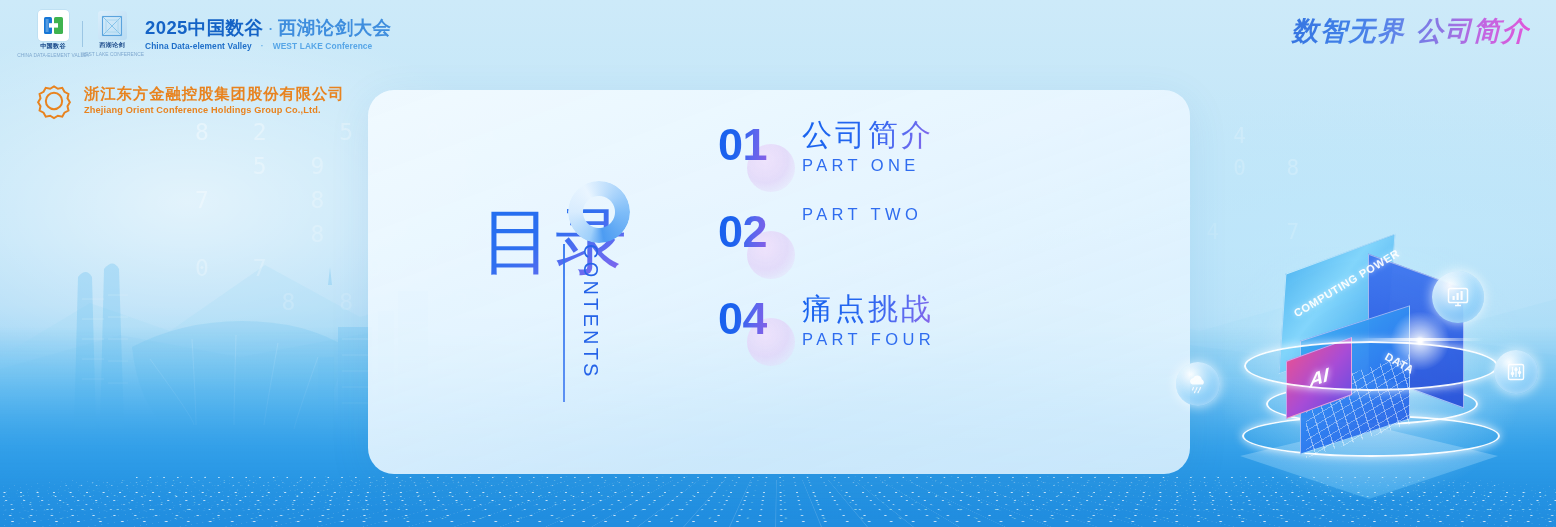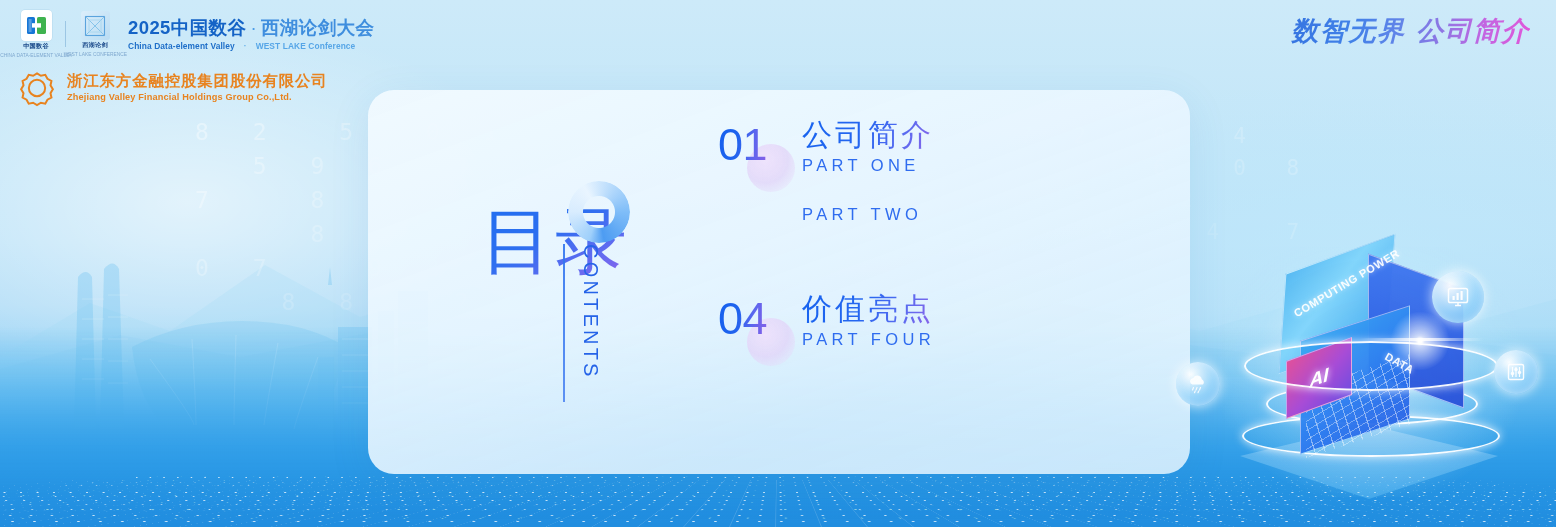--- a/index.html
+++ b/index.html
@@ -63,21 +63,21 @@
     opacity:.85;
   }
   .floor-lines{
     position:absolute;left:-30%;right:-30%;bottom:0;height:190px;
     background-image:repeating-linear-gradient(90deg,rgba(255,255,255,.14) 0 1px,rgba(255,255,255,0) 1px 46px);
     transform:perspective(220px) rotateX(64deg);
     transform-origin:bottom center;
   }
 
   
-  .hdr-left{position:absolute;left:16px;top:10px;}
+  .hdr-left{position:absolute;left:33px;top:10px;}
   .hdr-row1{display:flex;align-items:center;gap:9px;}
   .logo-dg{width:31px;height:31px;border-radius:4px;background:#fff;
     display:flex;align-items:center;justify-content:center;box-shadow:0 0 0 .5px rgba(0,90,160,.12);}
   .logo-dg-cap{font-size:6.2px;color:#1b4a8a;font-weight:bold;letter-spacing:.2px;
     text-align:center;margin-top:1px;}
   .logo-cell{display:flex;flex-direction:column;align-items:center;width:40px;}
   .logo-sub{font-size:5.3px;color:#7fa8cf;transform:scale(.92);margin-top:.5px;white-space:nowrap;}
   .vline{width:1px;height:26px;background:rgba(90,150,200,.42);}
   .logo-xh{width:29px;height:29px;border-radius:3px;
     background:linear-gradient(135deg,#dbeefb,#b9dcf3);
@@ -85,21 +85,21 @@
   .hdr-title{display:flex;flex-direction:column;margin-left:4px;}
   .hdr-title-cn{font-size:18.5px;font-weight:bold;color:#1463c6;letter-spacing:.4px;
     white-space:nowrap;line-height:1.15;}
   .hdr-title-cn .dot{color:#4b9de8;font-weight:normal;margin:0 4px;}
   .hdr-title-cn .sec{color:#3f8ede;}
   .hdr-title-en{font-size:8.4px;font-weight:bold;color:#1f6fc9;letter-spacing:.1px;
     white-space:nowrap;margin-top:2.5px;display:flex;align-items:center;gap:9px;}
   .hdr-title-en .dot2{color:#63aeea;}
   .hdr-title-en .en2{color:#57a6e7;}
 
-  .hdr-row2{display:flex;align-items:center;gap:11px;margin-top:11px;margin-left:2px;}
+  .hdr-row2{display:flex;align-items:center;gap:11px;margin-top:24px;margin-left:2px;}
   .orient-mark{width:38px;height:38px;flex:0 0 38px;}
   .orient-cn{font-size:15.4px;font-weight:bold;color:#e8831f;letter-spacing:.9px;
     white-space:nowrap;line-height:1.1;}
   .orient-en{font-size:9.2px;font-weight:bold;color:#e8831f;letter-spacing:.15px;
     white-space:nowrap;margin-top:2px;}
 
   .hdr-right{position:absolute;right:26px;top:13px;
     font-size:27px;font-weight:bold;font-style:italic;letter-spacing:1.5px;
     white-space:nowrap;
     background:linear-gradient(95deg,#2f6fe0 0%,#3a7ce8 26%,#5d7fe8 46%,#8f6fe2 64%,#c25fe0 80%,#e24fd8 100%);
@@ -145,21 +145,21 @@
   .items{position:absolute;left:350px;top:26px;width:430px;}
   .item{position:relative;height:87px;}
   .num-wrap{position:absolute;left:0;top:6px;width:92px;height:64px;}
   .num-blob{
     position:absolute;left:29px;top:22px;width:48px;height:48px;border-radius:50%;
     background:radial-gradient(circle at 38% 34%,rgba(238,226,252,.96),rgba(226,212,248,.78) 52%,rgba(231,223,250,.32) 82%,rgba(235,230,252,0) 100%);
     filter:blur(.4px);
   }
   .num{
     position:absolute;left:0;top:0;
-    font-size:45px;font-weight:normal;letter-spacing:-.5px;line-height:1;
+    font-size:45px;font-weight:bold;letter-spacing:-.5px;line-height:1;
     background:linear-gradient(100deg,#1560ee 0%,#1f63ee 40%,#5a66ee 68%,#8a5fe6 100%);
     -webkit-background-clip:text;background-clip:text;color:transparent;
   }
   .txt{position:absolute;left:84px;top:0;}
   .txt-cn{
     font-size:30px;font-weight:500;letter-spacing:3px;line-height:1.25;
     background:linear-gradient(110deg,#1763ef 0%,#2566f0 45%,#5a6bf0 75%,#8f63e8 100%);
     -webkit-background-clip:text;background-clip:text;color:transparent;
     white-space:nowrap;
   }
@@ -343,21 +343,21 @@
 
     <div class="hdr-row2">
       <svg class="orient-mark" viewBox="0 0 40 40">
         <g fill="none" stroke="#e8831f" stroke-width="2.1">
           <path d="M20 4.6 l4.1 2.5 l4.6 -1 l2.3 4.2 l4.2 2.3 l-1 4.6 l2.5 4.1 l-2.5 4.1 l1 4.6 l-4.2 2.3 l-2.3 4.2 l-4.6 -1 l-4.1 2.5 l-4.1 -2.5 l-4.6 1 l-2.3 -4.2 l-4.2 -2.3 l1 -4.6 l-2.5 -4.1 l2.5 -4.1 l-1 -4.6 l4.2 -2.3 l2.3 -4.2 l4.6 1 Z"></path>
           <circle cx="20" cy="20" r="8.6"></circle>
         </g>
       </svg>
       <div>
         <div class="orient-cn">浙江东方金融控股集团股份有限公司</div>
-        <div class="orient-en">Zhejiang Valley Financial Holdings Group Co.,Ltd.</div>
+        <div class="orient-en">Zhejiang Orient Conference Holdings Group Co.,Ltd.</div>
       </div>
     </div>
   </div>
 
   <div class="hdr-right">
     <span>数智无界</span><span class="eqline">=</span><span>公司简介</span>
   </div>
 
   <div class="card">
 
@@ -375,33 +375,37 @@
           <div class="num-blob"></div>
           <div class="num">01</div>
         </div>
         <div class="txt">
           <div class="txt-cn">公司简介</div>
           <div class="txt-en">PART ONE</div>
         </div>
       </div>
 
       <div class="item">
+        <div class="num-wrap">
+          <div class="num-blob"></div>
+          <div class="num">02</div>
+        </div>
         <div class="txt">
           <div class="txt-en">PART TWO</div>
         </div>
       </div>
 
 
       <div class="item">
         <div class="num-wrap">
           <div class="num-blob"></div>
           <div class="num">04</div>
         </div>
         <div class="txt">
-          <div class="txt-cn">价值亮点</div>
+          <div class="txt-cn">痛点挑战</div>
           <div class="txt-en">PART FOUR</div>
         </div>
       </div>
 
     </div>
   </div>
 
   <div class="art">
     <div class="art-halo"></div>
 

